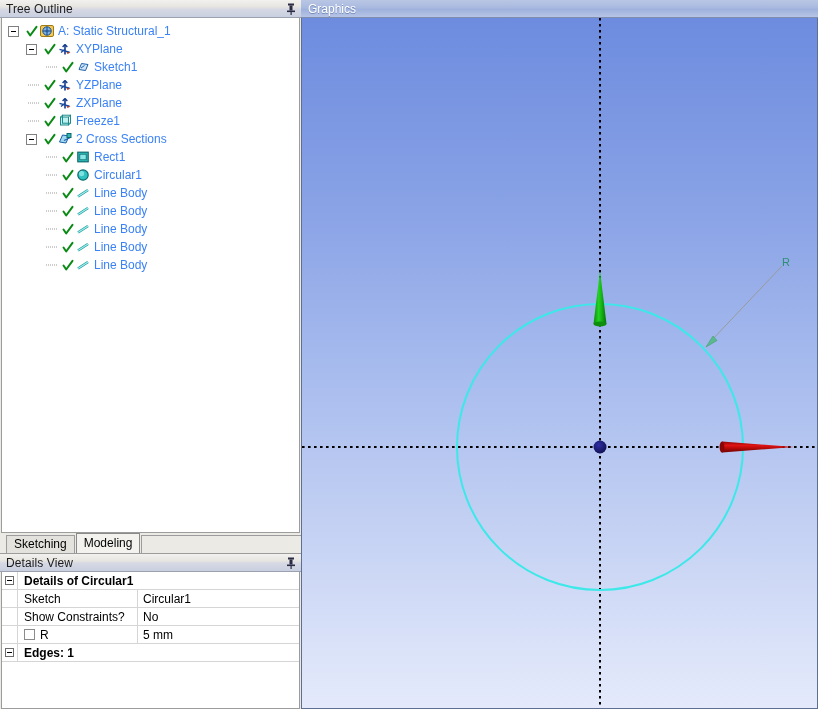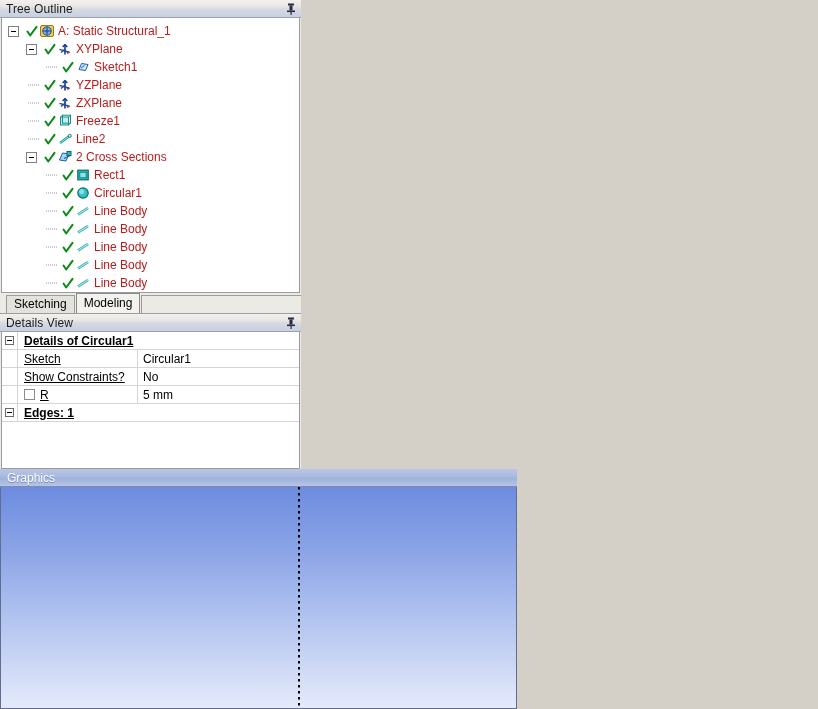--- a/index.html
+++ b/index.html
@@ -9,21 +9,21 @@
     overflow: hidden;
     background: #d4d0c8;
     font-family: "Liberation Sans", sans-serif;
     font-size: 12px;
     color: #000;
   }
   #app {
     position: relative;
     width: 818px; height: 709px;
     display: flex;
-    flex-direction: column;
+    flex-direction: row;
   }
 
   
   #left-col {
     width: 301px;
     height: 709px;
     position: relative;
     display: flex;
     flex-direction: column;
     background: #eceae4;
@@ -80,21 +80,21 @@
   .tnode {
     display: flex;
     align-items: center;
     height: 18px;
     white-space: nowrap;
     position: relative;
   }
   .tnode .label {
     margin-left: 3px;
     font-size: 12px;
-    color: #b91c1c;
+    color: #3b82f6;
     line-height: 18px;
   }
   .expander {
     width: 11px; height: 11px;
     border: 1px solid #808080;
     background: #fff;
     position: relative;
     flex: 0 0 11px;
     margin-right: 1px;
   }
@@ -207,21 +207,20 @@
     width:5px; height:1px; background:#000;
   }
   .drow .dname {
     width: 120px;
     flex: 0 0 120px;
     padding-left: 6px;
     display: flex;
     align-items: center;
     border-right: 1px solid #d5d5d5;
     overflow: hidden;
-    text-decoration: underline;
   }
   .drow .dval {
     flex: 1;
     padding-left: 5px;
     display: flex;
     align-items: center;
     overflow: hidden;
   }
   .drow.header .dname,
   .drow.header .dval {
@@ -412,39 +411,20 @@
                 </svg>
               </span>
               <span class="icon16">
                 <svg width="16" height="16" viewBox="0 0 16 16">
                   <rect x="3.5" y="4" width="8" height="8" fill="#bff1f1" stroke="#1a8a8a"></rect>
                   <rect x="5.5" y="2.2" width="8" height="8" fill="none" stroke="#1a8a8a"></rect>
                   <path d="M5.5 2.2 L3.5 4 M13.5 2.2 L11.5 4 M13.5 10.2 L11.5 12" stroke="#1a8a8a"></path>
                 </svg>
               </span>
               <span class="label">Freeze1</span>
-            </li>
-            <li class="tnode">
-              <span class="spacer" style="width: 24px;"></span>
-              <span class="dots" style="width: 18px;"><svg width="18" height="18" viewBox="0 0 18 18">
-                  <line x1="2" y1="9" x2="14" y2="9" stroke="#9a9a9a" stroke-width="1" stroke-dasharray="1 1"></line>
-                </svg></span>
-              <span class="check">
-                <svg width="12" height="13" viewBox="0 0 12 13">
-                  <path d="M1.5 6.5 L4.2 10.5 L10.5 1.8" fill="none" stroke="#0a8a15" stroke-width="2" stroke-linecap="round" stroke-linejoin="round"></path>
-                </svg>
-              </span>
-              <span class="icon16">
-                <svg width="16" height="16" viewBox="0 0 16 16">
-                  <line x1="3" y1="12" x2="12.5" y2="5" stroke="#1f9a9a" stroke-width="2.4"></line>
-                  <line x1="3" y1="12" x2="12.5" y2="5" stroke="#7fe6e6" stroke-width="1"></line>
-                  <circle cx="12.8" cy="4.8" r="1.5" fill="#e8f7f7" stroke="#1f7a7a"></circle>
-                </svg>
-              </span>
-              <span class="label">Line2</span>
             </li>
             <li class="tnode">
               <span class="spacer" style="width: 24px;"></span>
               <span class="expander"></span>
               <span class="dots" style="width: 6px;"></span>
               <span class="check">
                 <svg width="12" height="13" viewBox="0 0 12 13">
                   <path d="M1.5 6.5 L4.2 10.5 L10.5 1.8" fill="none" stroke="#0a8a15" stroke-width="2" stroke-linecap="round" stroke-linejoin="round"></path>
                 </svg>
               </span>

